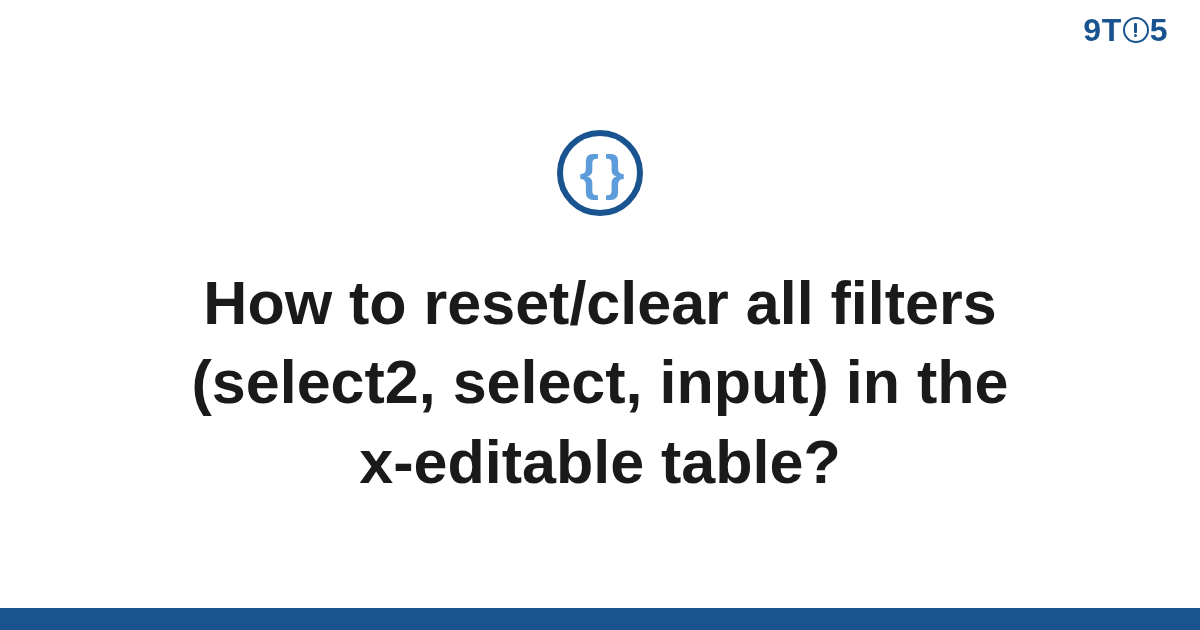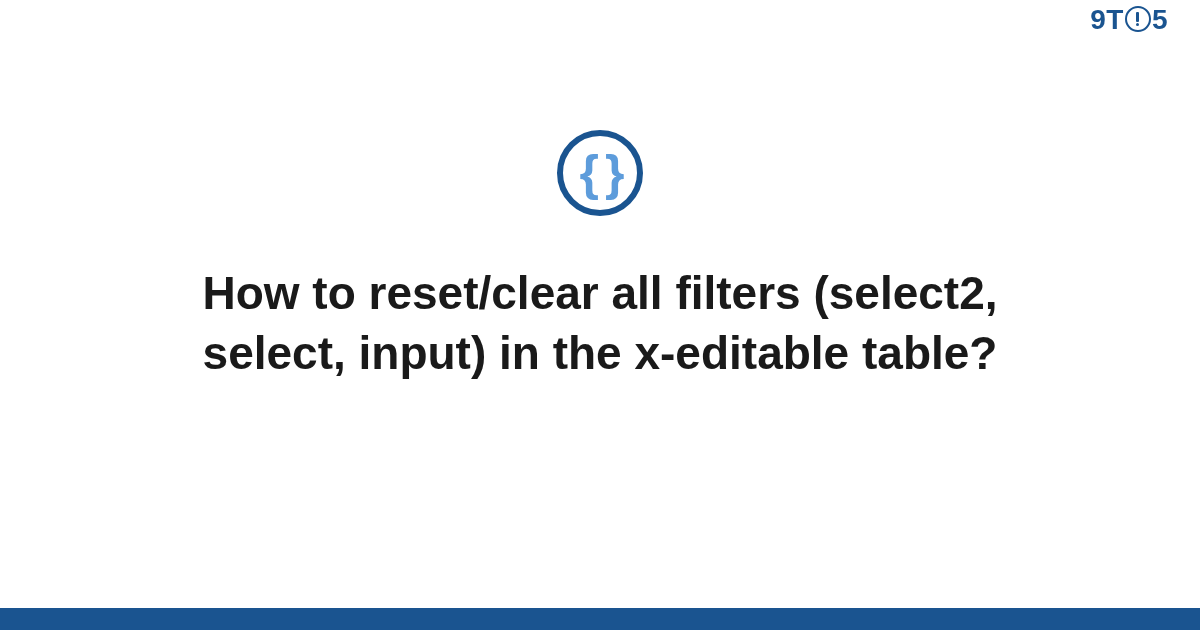--- a/index.html
+++ b/index.html
@@ -10,25 +10,25 @@
     body {
       width: 1200px;
       height: 630px;
       background: #ffffff;
       font-family: -apple-system, BlinkMacSystemFont, "Segoe UI", Helvetica, Arial, sans-serif;
       position: relative;
       overflow: hidden;
     }
     .logo-container {
       position: absolute;
-      top: 4px;
+      top: 12px;
       right: 32px;
       display: flex;
       align-items: center;
-      font-size: 28px;
+      font-size: 32px;
       font-weight: 600;
       letter-spacing: 0.5px;
     }
     .logo-9t {
       color: #1a5490;
     }
     .logo-circle {
       display: inline-flex;
       align-items: center;
       justify-content: center;
@@ -84,21 +84,21 @@
     }
     .brace {
       font-size: 50px;
       font-weight: 700;
       color: #5d9cdb;
       font-family: Arial, sans-serif;
       line-height: 1;
       letter-spacing: -4px;
     }
     .title {
-      font-size: 46px;
+      font-size: 61px;
       font-weight: 700;
       color: #1a1a1a;
       text-align: center;
       line-height: 1.3;
       max-width: 960px;
       padding: 0 40px;
     }
     .bottom-bar {
       position: absolute;
       bottom: 0;

